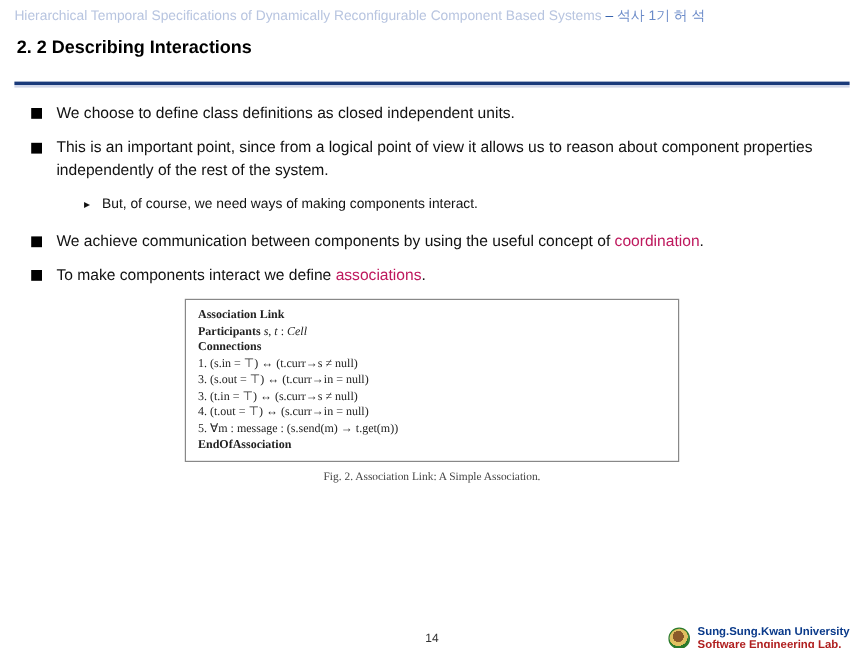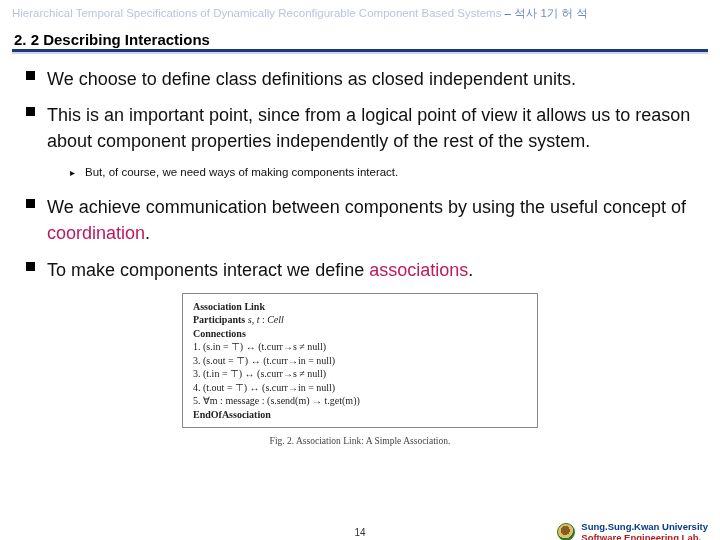--- a/index.html
+++ b/index.html
@@ -14,36 +14,36 @@
   .header {
     padding: 6px 12px 4px 12px;
     font-size: 11.5px;
     color: #2a5aa8;
   }
   .header .faded { color: #b8c5e0; }
   .header .korean { color: #6a8ac8; }
   .section-title {
     font-size: 15px;
     font-weight: bold;
-    padding: 6px 14px 1px 14px;
+    padding: 6px 14px 20px 14px;
     color: #000;
   }
   .divider {
     height: 5px;
     margin: 0 12px 12px 12px;
     background: linear-gradient(to bottom, #1a3a7a 0%, #1a3a7a 60%, #d0d6e8 60%, #d0d6e8 100%);
   }
   .content {
     padding: 0 26px;
   }
   .bullet-row {
     display: flex;
     align-items: flex-start;
     margin-bottom: 10px;
-    font-size: 18px;
+    font-size: 13px;
     line-height: 1.45;
     color: #111;
   }
   .bullet-mark {
     width: 9px;
     height: 9px;
     background: #000;
     margin-top: 5px;
     margin-right: 12px;
     flex-shrink: 0;
@@ -58,21 +58,21 @@
   }
   .sub-bullet-mark {
     font-size: 10px;
     margin-right: 10px;
     margin-top: 2px;
     flex-shrink: 0;
   }
   .hl { color: #be185d; }
   .figure-box {
     border: 1px solid #888;
-    width: 356px;
+    width: 412px;
     margin: 6px auto 0 auto;
     padding: 6px 10px 6px 10px;
     font-family: "Times New Roman", serif;
     font-size: 10px;
     line-height: 1.35;
     color: #222;
   }
   .figure-caption {
     text-align: center;
     font-family: "Times New Roman", serif;

